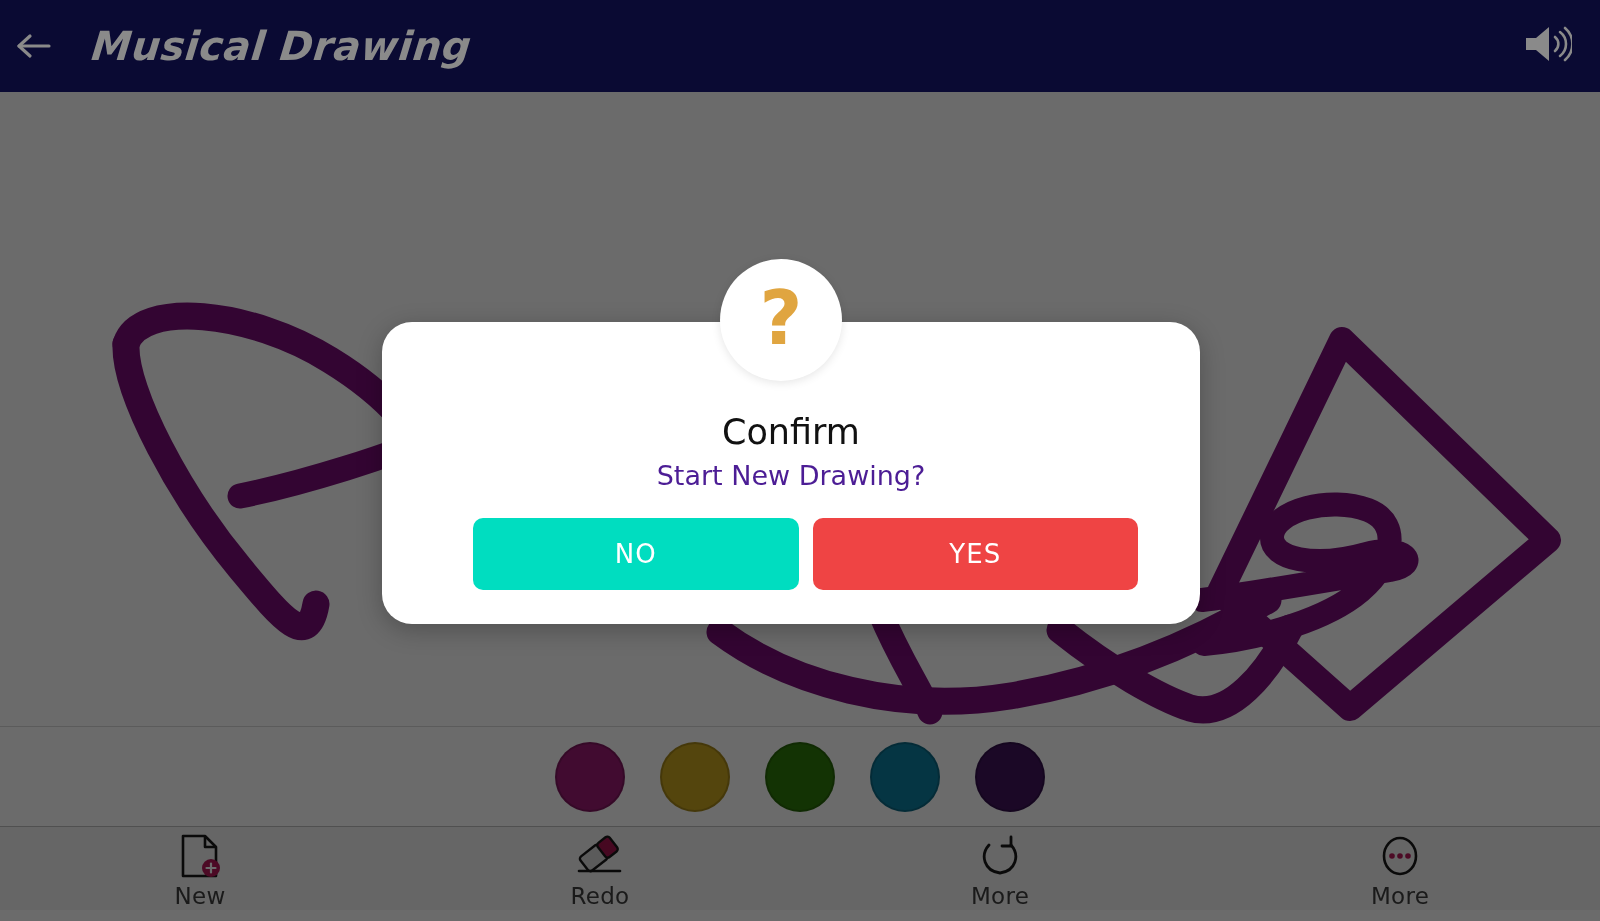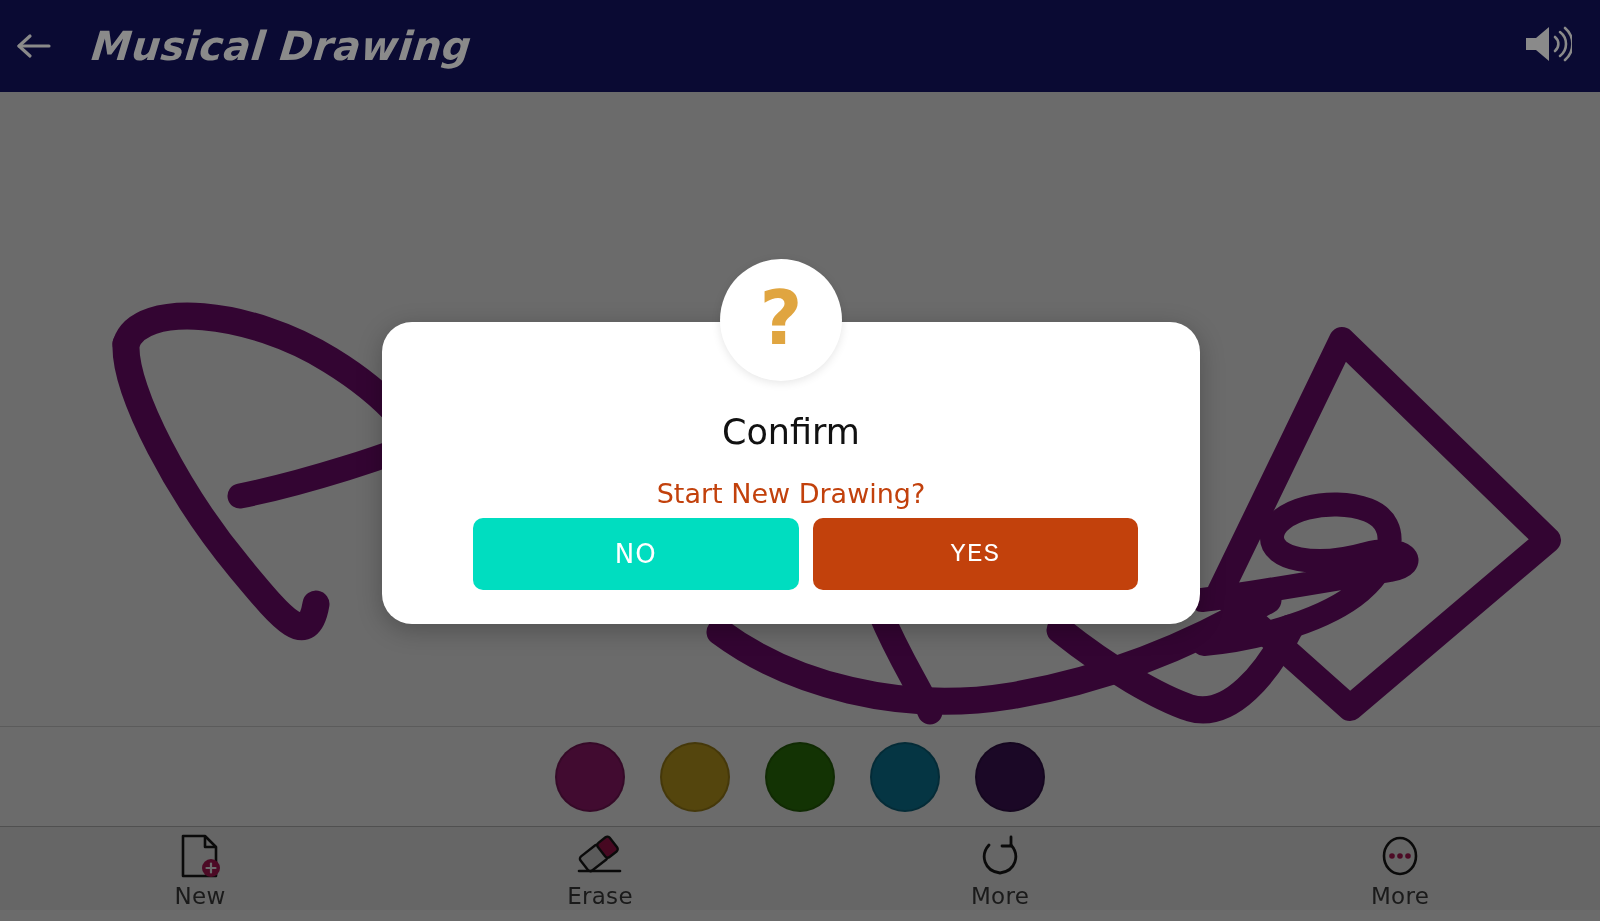--- a/index.html
+++ b/index.html
@@ -137,23 +137,23 @@
     font-family: "DejaVu Sans", sans-serif;
     margin-top: -4px;
   }
   #dialog-title {
     position: absolute; left: 0; top: 90px; width: 100%;
     text-align: center;
     font-size: 35px; font-weight: 400; color: #111111;
     font-family: "DejaVu Sans", sans-serif;
   }
   #dialog-message {
-    position: absolute; left: 0; top: 156px; width: 100%;
+    position: absolute; left: 0; top: 138px; width: 100%;
     text-align: center;
-    font-size: 27px; color: #c2410c;
+    font-size: 27px; color: #4c1d95;
     font-family: "DejaVu Sans", sans-serif;
   }
   #dialog-actions {
     position: absolute; left: 62px; top: 196px;
     width: 694px;
     display: flex; gap: 14px; padding-left: 29px;
   }
   .dlg-btn {
     flex: 1 1 0;
     height: 72px;
@@ -246,21 +246,21 @@
     <div class="tool">
       <span class="glyph">
         <svg width="52" height="46" viewBox="0 0 52 46" aria-hidden="true">
           <g transform="rotate(-38 26 20)">
             <rect x="6" y="11" width="24" height="18" rx="3" fill="#d8d8d8" stroke="#1a1a1a" stroke-width="2.4"></rect>
             <rect x="28" y="11" width="15" height="18" rx="3" fill="#a8134f" stroke="#1a1a1a" stroke-width="2.4"></rect>
           </g>
           <line x1="5" y1="38" x2="46" y2="38" stroke="#1a1a1a" stroke-width="2.6" stroke-linecap="round"></line>
         </svg>
       </span>
-      <span class="label">Erase</span>
+      <span class="label">Redo</span>
     </div>
 
 
     <div class="tool">
       <span class="glyph">
         <svg width="44" height="46" viewBox="0 0 44 46" aria-hidden="true">
           <path d="M33 12 C 42 22, 38 38, 22 40 C 6 38, 2 22, 11 12" fill="none" stroke="#1a1a1a" stroke-width="2.8" stroke-linecap="round"></path>
           <polyline points="33,4 33,13 24,13" fill="none" stroke="#1a1a1a" stroke-width="2.8" stroke-linecap="round" stroke-linejoin="round"></polyline>
         </svg>
       </span>
@@ -283,21 +283,21 @@
 
   <div id="overlay" style="background: rgba(0, 0, 0, 0.58);"></div>
 
   <div id="dialog-wrap">
 
     <div id="dialog">
       <div id="dialog-title">Confirm</div>
       <div id="dialog-message">Start New Drawing?</div>
       <div id="dialog-actions">
         <button class="dlg-btn" id="btn-no" style="background: rgb(0, 221, 192);">NO</button>
-        <button class="dlg-btn" id="btn-yes" style="background: #c2410c; font-family: Liberation Mono, monospace;">YES</button>
+        <button class="dlg-btn" id="btn-yes" style="background: #ef4444;">YES</button>
       </div>
     </div>
 
     <div id="dialog-badge">
       <span class="qmark" style="color: rgb(224, 165, 64);">?</span>
     </div>
 
   </div>
 
 </div>

